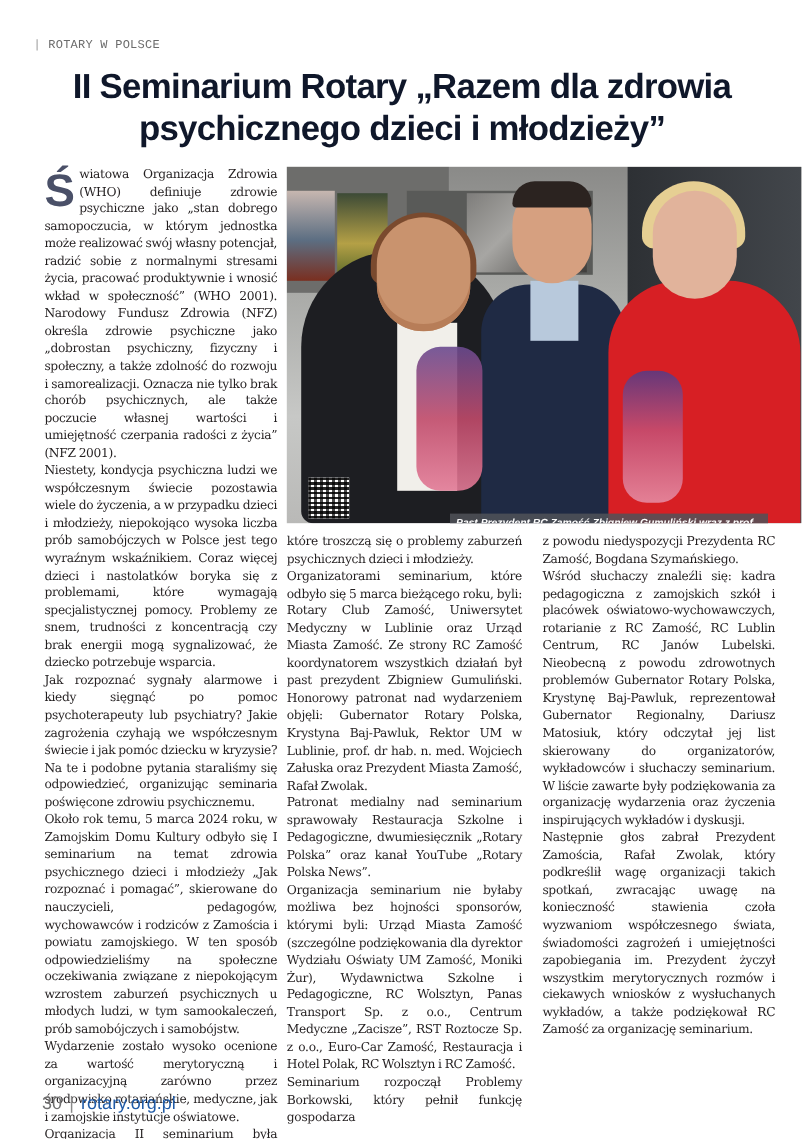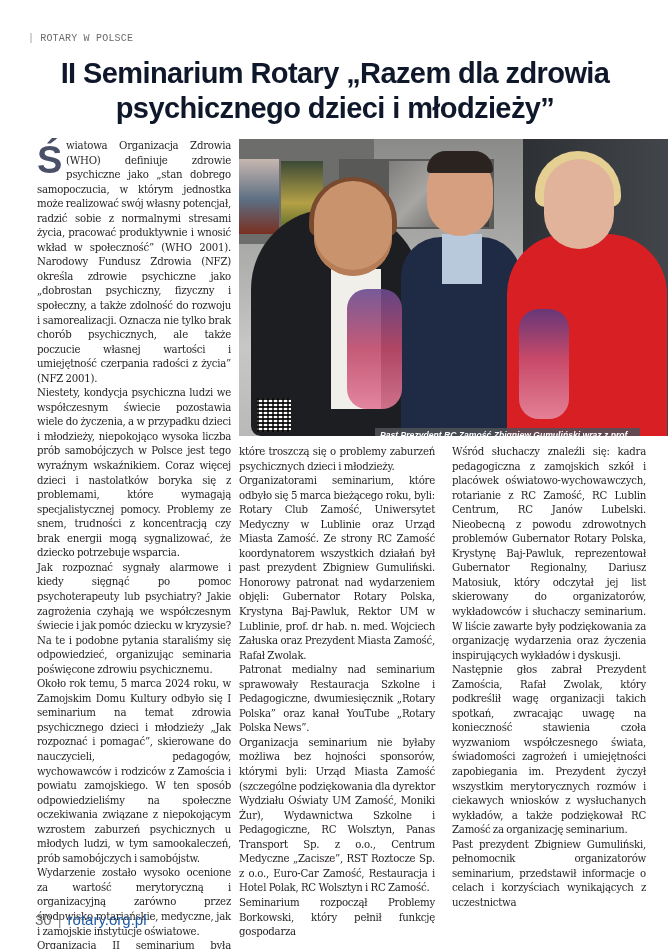--- a/index.html
+++ b/index.html
@@ -117,20 +117,20 @@
 
 <div class="col col2">
   <p>które troszczą się o problemy zaburzeń psychicznych dzieci i młodzieży.</p>
   <p>Organizatorami seminarium, które odbyło się 5 marca bieżącego roku, byli: Rotary Club Zamość, Uniwersytet Medyczny w Lublinie oraz Urząd Miasta Zamość. Ze strony RC Zamość koordynatorem wszystkich działań był past prezydent Zbigniew Gumuliński. Honorowy patronat nad wydarzeniem objęli: Gubernator Rotary Polska, Krystyna Baj-Pawluk, Rektor UM w Lublinie, prof. dr hab. n. med. Wojciech Załuska oraz Prezydent Miasta Zamość, Rafał Zwolak.</p>
   <p>Patronat medialny nad seminarium sprawowały Restauracja Szkolne i Pedagogiczne, dwumiesięcznik „Rotary Polska” oraz kanał YouTube „Rotary Polska News”.</p>
   <p>Organizacja seminarium nie byłaby możliwa bez hojności sponsorów, którymi byli: Urząd Miasta Zamość (szczególne podziękowania dla dyrektor Wydziału Oświaty UM Zamość, Moniki Żur), Wydawnictwa Szkolne i Pedagogiczne, RC Wolsztyn, Panas Transport Sp. z o.o., Centrum Medyczne „Zacisze”, RST Roztocze Sp. z o.o., Euro-Car Zamość, Restauracja i Hotel Polak, RC Wolsztyn i RC Zamość.</p>
   <p>Seminarium rozpoczął Problemy Borkowski, który pełnił funkcję gospodarza</p>
 </div>
 
 <div class="col col3">
+  <p>z powodu niedyspozycji Prezydenta RC Zamość, Bogdana Szymańskiego.</p>
   <p>Wśród słuchaczy znaleźli się: kadra pedagogiczna z zamojskich szkół i placówek oświatowo-wychowawczych, rotarianie z RC Zamość, RC Lublin Centrum, RC Janów Lubelski. Nieobecną z powodu zdrowotnych problemów Gubernator Rotary Polska, Krystynę Baj-Pawluk, reprezentował Gubernator Regionalny, Dariusz Matosiuk, który odczytał jej list skierowany do organizatorów, wykładowców i słuchaczy seminarium. W liście zawarte były podziękowania za organizację wydarzenia oraz życzenia inspirujących wykładów i dyskusji.</p>
   <p>Następnie głos zabrał Prezydent Zamościa, Rafał Zwolak, który podkreślił wagę organizacji takich spotkań, zwracając uwagę na konieczność stawienia czoła wyzwaniom współczesnego świata, świadomości zagrożeń i umiejętności zapobiegania im. Prezydent życzył wszystkim merytorycznych rozmów i ciekawych wniosków z wysłuchanych wykładów, a także podziękował RC Zamość za organizację seminarium.</p>
-  <p>Past prezydent Zbigniew Gumuliński, pełnomocnik organizatorów seminarium, przedstawił informacje o celach i korzyściach wynikających z uczestnictwa</p>
 </div>
 
 <div class="footer">
   <span>30</span><span class="sep">|</span><span class="site">rotary.org.pl</span>
 </div>
 
 </body></html>

